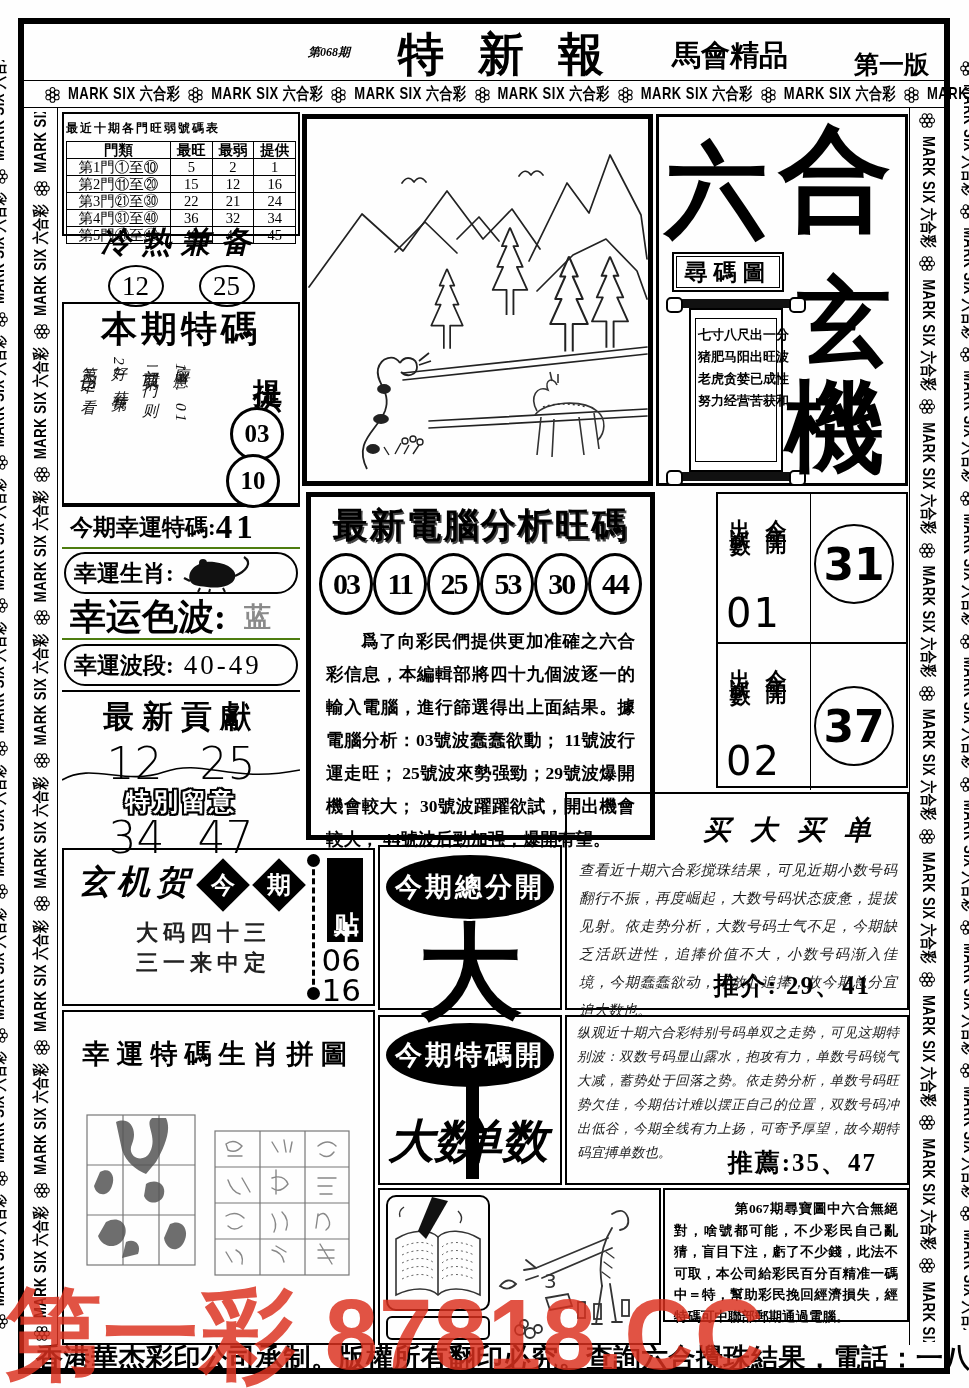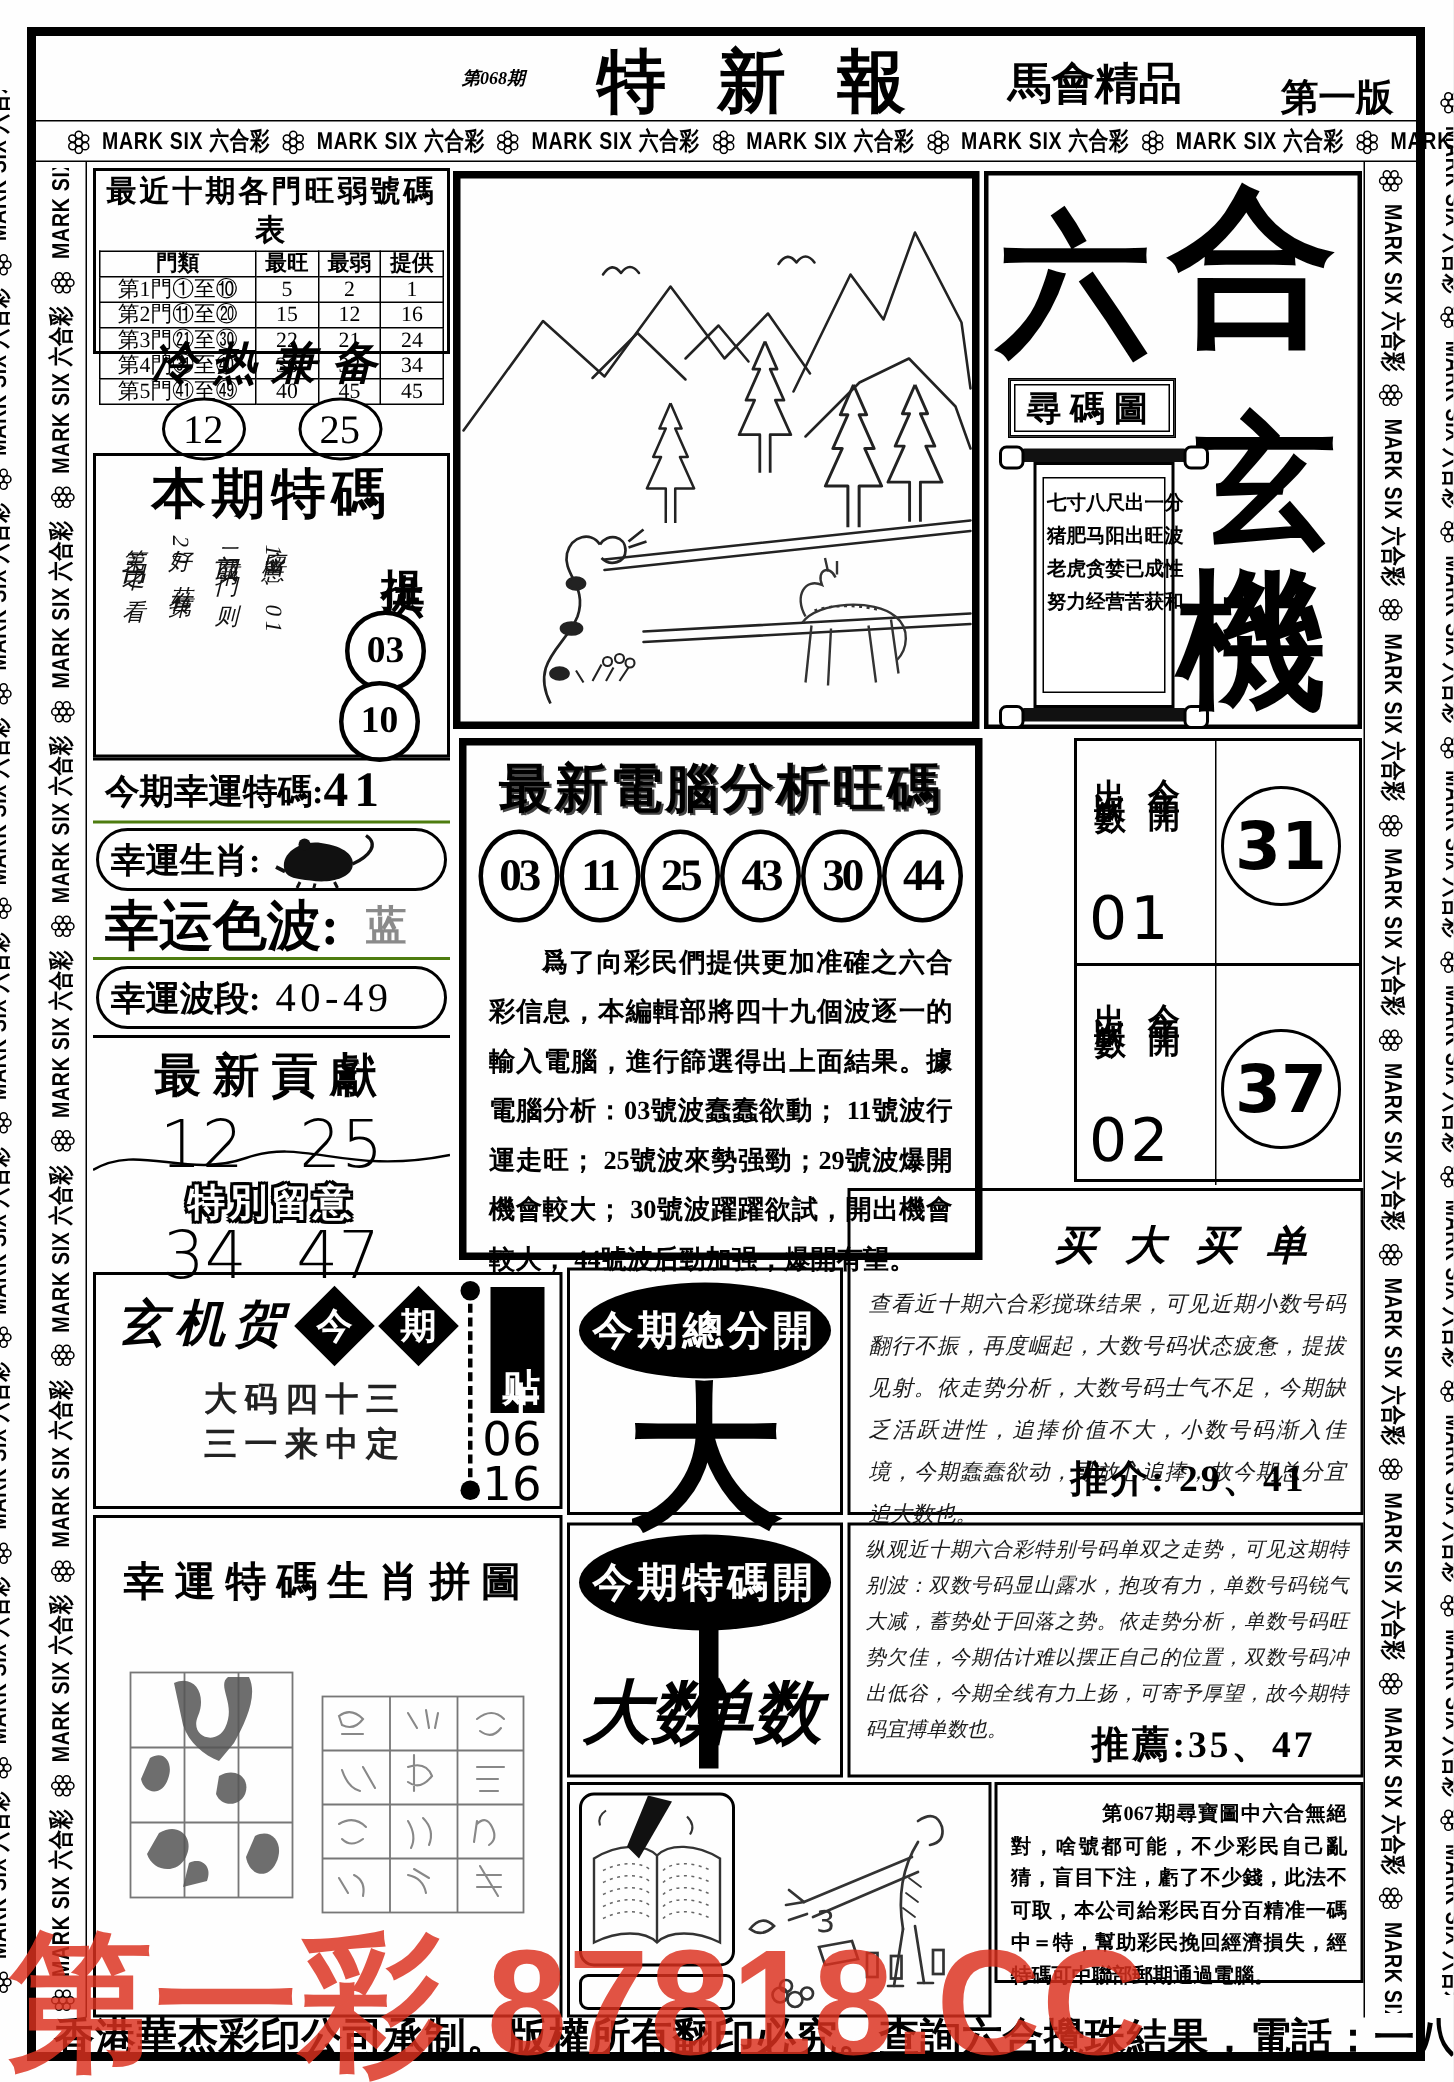--- a/index.html
+++ b/index.html
@@ -22,21 +22,21 @@
   .st{font:700 13px "Liberation Sans","DejaVu Sans",sans-serif;letter-spacing:.5px;transform:scaleY(1.25);}
   .fl{width:17px;height:17px;flex:0 0 auto;}
   .vstrip{position:absolute;overflow:hidden;}
   .vstrip .strip{position:absolute;height:30px;}
 
   
   table.hw{border-collapse:collapse;width:100%;}
   table.hw th,table.hw td{border:1.5px solid #000;font-size:14.5px;text-align:center;padding:0 2px;line-height:16px;font-weight:700;}
   table.hw td{font-weight:400;}
   td.lbl{font-weight:700;white-space:nowrap;}
-  .hw-title{font-size:20px;font-weight:900;text-align:center;letter-spacing:2px;line-height:26px;}
+  .hw-title{font-size:12px;font-weight:900;letter-spacing:2px;line-height:26px;}
 
   .num-circle{display:inline-flex;align-items:center;justify-content:center;border:3px solid #000;
               border-radius:50%;font-weight:900;background:#fff;}
   .coldhot-title{font-size:30px;font-weight:900;letter-spacing:10px;text-align:center;font-style:italic;}
   .coldhot-nums{display:flex;justify-content:space-around;padding:2px 28px;}
   .coldhot-nums .num-circle{width:52px;height:38px;font-size:27px;border-width:2.5px;font-weight:400;}
 
   .box{border:2.5px solid #000;}
   .sp-title{font-size:36px;font-weight:900;text-align:center;letter-spacing:4px;line-height:42px;}
   .vcol{writing-mode:vertical-rl;font-size:15.5px;font-style:italic;letter-spacing:3px;height:150px;margin:0 5px;color:#111;}
@@ -842,21 +842,21 @@
       <span>47</span>
     </div>
   </div>
 
   <div class="abs comp-box" style="left:306px;top:492px;width:349px;height:348px;">
     <div class="comp-title" style="margin-top:6px;">最新電腦分析旺碼</div>
     <div class="comp-nums">
         <span class="num-circle">03</span>
         <span class="num-circle">11</span>
         <span class="num-circle">25</span>
-        <span class="num-circle">43</span>
+        <span class="num-circle">53</span>
         <span class="num-circle">30</span>
         <span class="num-circle">44</span>
       </div>
     <div class="comp-body">爲了向彩民們提供更加准確之六合彩信息，本編輯部將四十九個波逐一的輸入電腦，進行篩選得出上面結果。據電腦分析：03號波蠢蠢欲動； 11號波行運走旺； 25號波來勢强勁；29號波爆開機會較大； 30號波躍躍欲試，開出機會較大； 44號波后勁加强，爆開有望。</div>
   </div>
 
   <div class="abs" style="left:716px;top:492px;width:192px;height:296px;border:2px solid #000;">
     <div class="dc-cell" style="top:0;height:148px;border-bottom:2px solid #000;">
       <div class="dc-v" style="left:8px;">出次數</div>
       <div class="dc-v" style="left:44px;">今年開</div>

